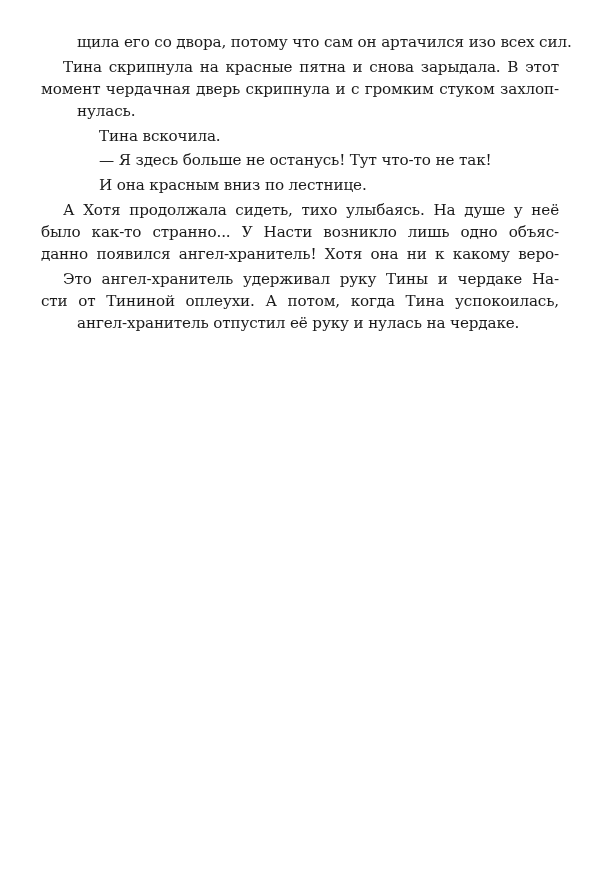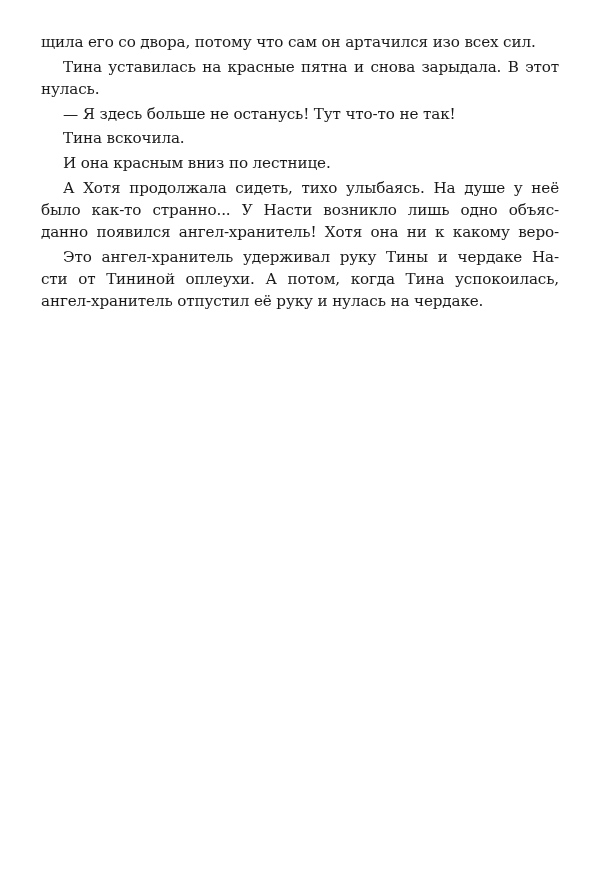--- a/index.html
+++ b/index.html
@@ -26,44 +26,46 @@
     }
     .line {
       display: block;
       white-space: nowrap;
       height: 22.2px;
       text-align: justify;
       text-align-last: justify;
     }
     .line.last {
       text-align-last: left;
+      margin-left: 36px;
     }
     .line.indent {
       padding-left: 22px;
     }
     .para + .para {
       margin-top: 2.5px;
     }
   </style>
 </head>
 <body>
 
 <div class="page">
   <div class="para">
     <span class="line last">щила его со двора, потому что сам он артачился изо всех сил.</span>
   </div>
   <div class="para">
-    <span class="line indent">Тина уставилась на красные пятна и снова зарыдала. В этот</span>
+    <span class="line indent">Тина скрипнула на красные пятна и снова зарыдала. В этот</span>
+    <span class="line">момент чердачная дверь скрипнула и с громким стуком захлоп-</span>
     <span class="line last">нулась.</span>
   </div>
   <div class="para">
-    <span class="line indent last">— Я здесь больше не останусь! Тут что-то не так!</span>
+    <span class="line indent last">Тина вскочила.</span>
   </div>
   <div class="para">
-    <span class="line indent last">Тина вскочила.</span>
+    <span class="line indent last">— Я здесь больше не останусь! Тут что-то не так!</span>
   </div>
   <div class="para">
     <span class="line indent last">И она красным вниз по лестнице.</span>
   </div>
   <div class="para">
     <span class="line indent">А Хотя продолжала сидеть, тихо улыбаясь. На душе у неё</span>
     <span class="line">было как-то странно... У Насти возникло лишь одно объяс-</span>
     <span class="line">данно появился ангел-хранитель! Хотя она ни к какому веро-</span>
   </div>
   <div class="para">

